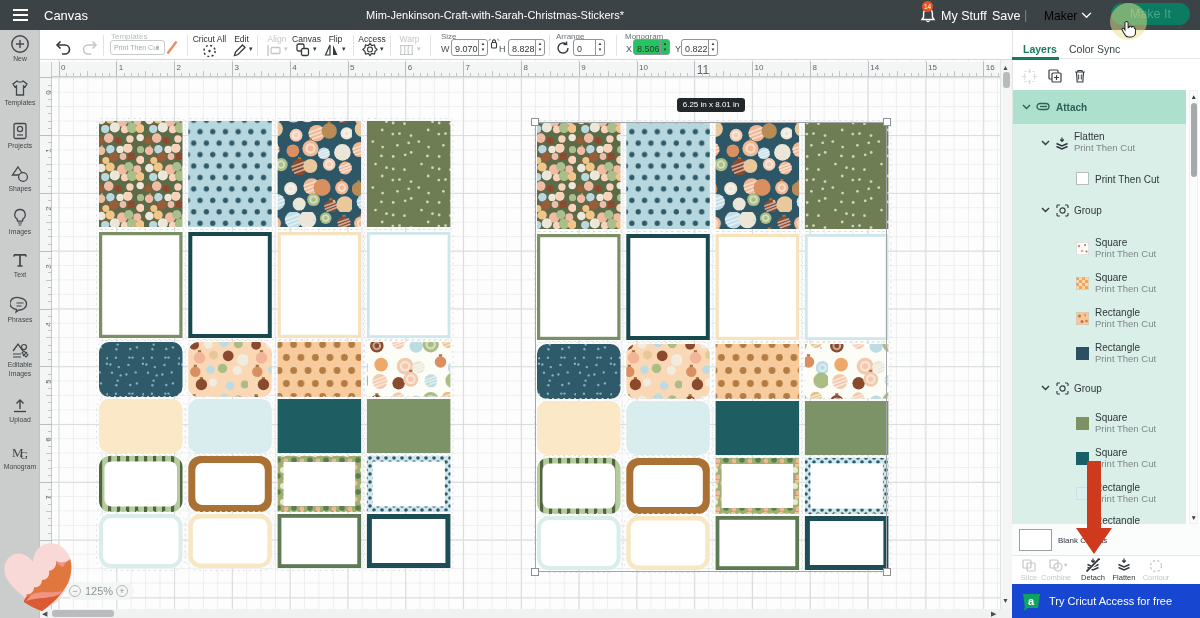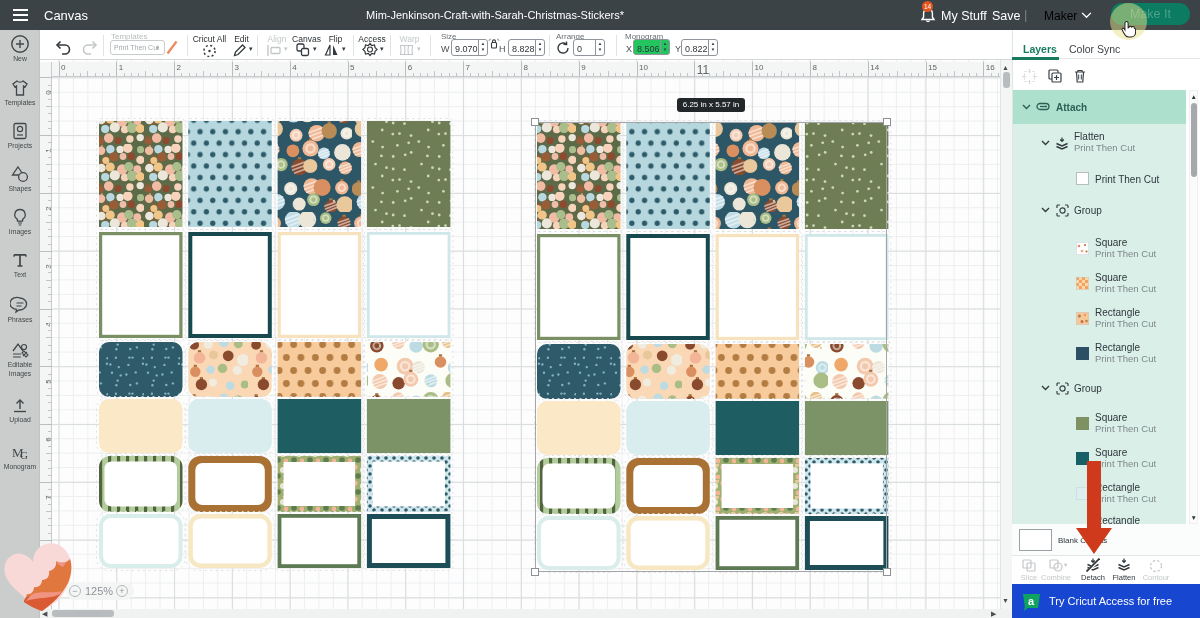--- a/index.html
+++ b/index.html
@@ -376,21 +376,21 @@
       <rect x="713.1" y="513.5" width="88.5" height="59.0" rx="4" fill="none" stroke="#dddfdf" stroke-width="0.9" stroke-dasharray="2 3.5"></rect>
       <rect x="717.5" y="517.9" width="79.7" height="50.2" rx="0" fill="#ffffff" stroke="#5e7a54" stroke-width="3.8"></rect>
       <rect x="802.4" y="513.5" width="88.5" height="59.0" rx="4" fill="none" stroke="#dddfdf" stroke-width="0.9" stroke-dasharray="2 3.5"></rect>
       <rect x="807.4" y="518.5" width="78.5" height="49.0" rx="0" fill="#ffffff" stroke="#1d4e57" stroke-width="5.0"></rect>
     </svg>
 <div class="abs" style="left:535px;top:122px;width:352px;height:450px;border:1px solid #a3a7aa"></div>
 <div class="abs" style="left:531px;top:118px;width:8px;height:8px;background:#fff;border:1px solid #8d9194"></div>
 <div class="abs" style="left:883px;top:118px;width:8px;height:8px;background:#fff;border:1px solid #8d9194"></div>
 <div class="abs" style="left:531px;top:568px;width:8px;height:8px;background:#fff;border:1px solid #8d9194"></div>
 <div class="abs" style="left:883px;top:568px;width:8px;height:8px;background:#fff;border:1px solid #8d9194"></div>
-<div class="abs" style="left:677px;top:98px;width:68px;height:14px;background:#22272a;border-radius:3px;color:#fff;font-size:8px;line-height:14px;text-align:center">6.25 in x 5.57 in</div>
+<div class="abs" style="left:677px;top:98px;width:68px;height:14px;background:#22272a;border-radius:3px;color:#fff;font-size:8px;line-height:14px;text-align:center">6.25 in x 8.01 in</div>
 
 <div class="abs" style="left:40px;top:62px;width:972px;height:15px;background:#f4f5f5;border-bottom:1px solid #c9cccd"></div>
 <div class="abs" style="left:40px;top:62px;width:12px;height:547px;background:#f4f5f5;border-right:1px solid #c9cccd"></div>
 <div class="abs" style="left:58.5px;top:62px;width:1px;height:15px;background:#b9bdbe"></div>
     <div class="abs" style="left:61.0px;top:63px;font-size:8px;color:#606568">0</div>
     <div class="abs" style="left:65.7px;top:73px;width:1px;height:4px;background:#c2c5c6"></div>
     <div class="abs" style="left:73.0px;top:73px;width:1px;height:4px;background:#c2c5c6"></div>
     <div class="abs" style="left:80.2px;top:73px;width:1px;height:4px;background:#c2c5c6"></div>
     <div class="abs" style="left:87.4px;top:71px;width:1px;height:6px;background:#c2c5c6"></div>
     <div class="abs" style="left:94.6px;top:73px;width:1px;height:4px;background:#c2c5c6"></div>

